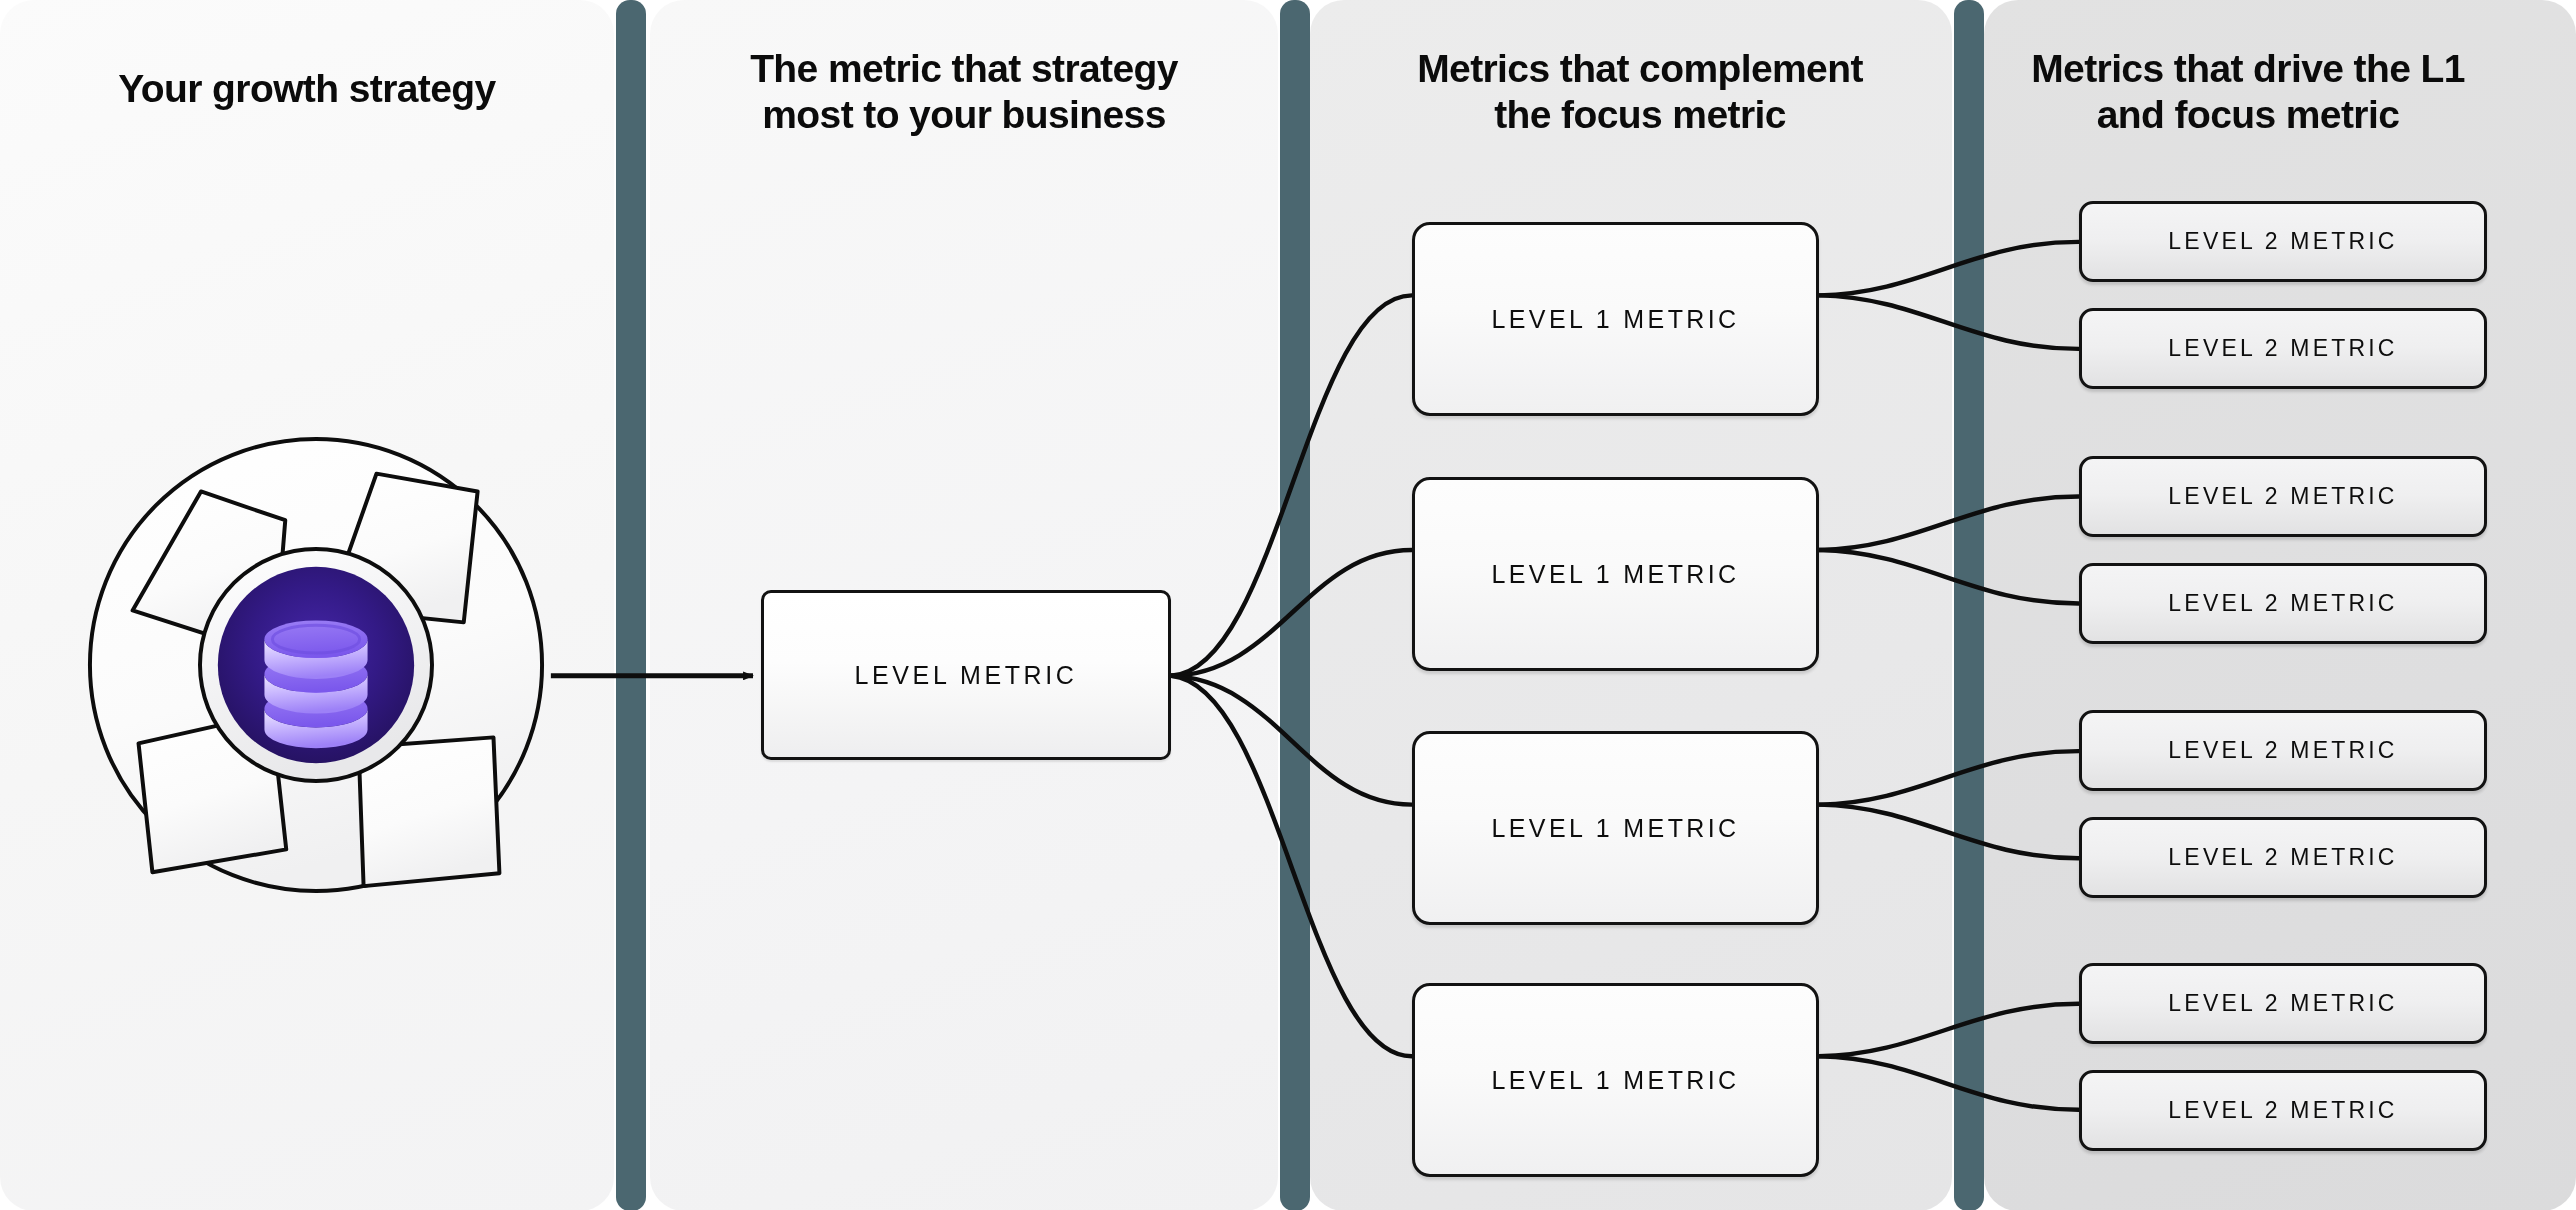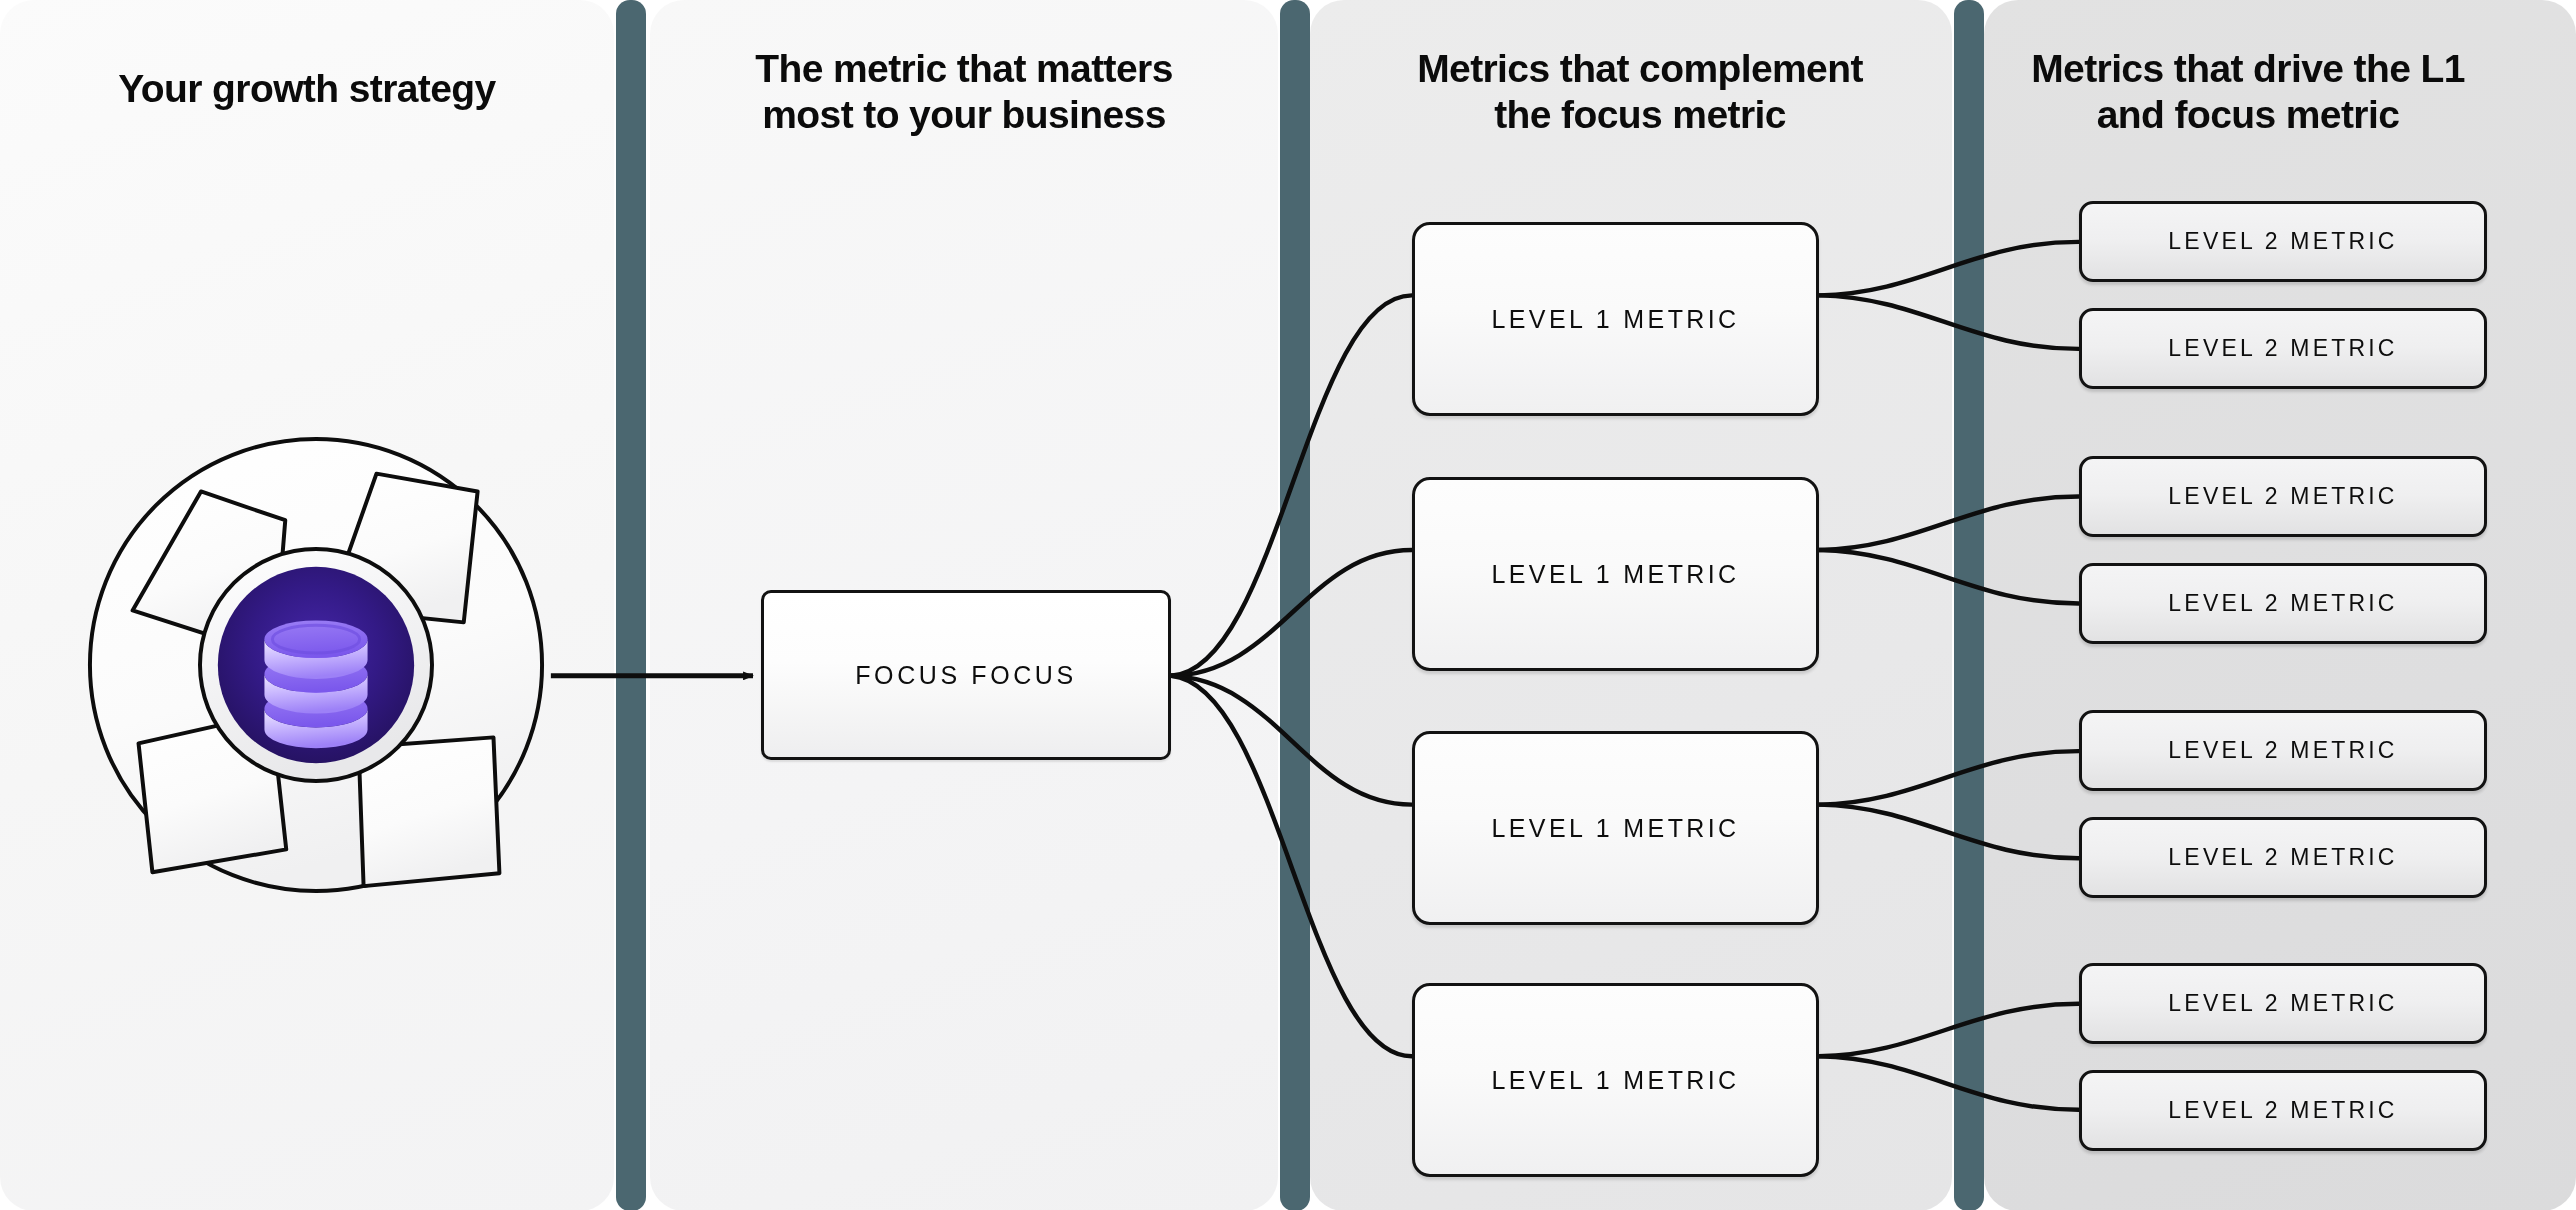--- a/index.html
+++ b/index.html
@@ -130,21 +130,21 @@
   <div class="panel panel-1"></div>
   <div class="panel panel-2"></div>
   <div class="panel panel-3"></div>
   <div class="panel panel-4"></div>
 
   <div class="divider div-1"></div>
   <div class="divider div-2"></div>
   <div class="divider div-3"></div>
 
   <div class="col-head head-1">Your growth strategy</div>
-  <div class="col-head head-2">The metric that matters
+  <div class="col-head head-2">The metric that strategy
 most to your business</div>
   <div class="col-head head-3">Metrics that complement
 the focus metric</div>
   <div class="col-head head-4">Metrics that drive the L1
 and focus metric</div>
 
   <div class="wheel-wrap">
     <svg width="466" height="474" viewBox="0 0 470 478">
       <defs>
         <linearGradient id="bladeGrad" x1="0" y1="0" x2="0.3" y2="1">
@@ -226,21 +226,21 @@
 
       <path d="M 1836 812 C 1940 810 1990 758 2098 758"></path>
       <path d="M 1836 812 C 1940 814 1990 866 2098 866"></path>
 
       <path d="M 1836 1066 C 1940 1064 1990 1013 2098 1013"></path>
       <path d="M 1836 1066 C 1940 1068 1990 1120 2098 1120"></path>
     </g>
   </svg>
 
   <div class="node node-focus" style="left:761px; top:590px; width:410px; height:170px;">
-    <span>FOCUS FOCUS</span>
+    <span>LEVEL METRIC</span>
   </div>
 
   <div class="node node-l1" style="left:1412px; top:198px; width:407px; height:194px;">
     <span>LEVEL 1 METRIC</span>
   </div>
   <div class="node node-l1" style="left:1412px; top:453px; width:407px; height:194px;">
     <span>LEVEL 1 METRIC</span>
   </div>
   <div class="node node-l1" style="left:1412px; top:707px; width:407px; height:194px;">
     <span>LEVEL 1 METRIC</span>

